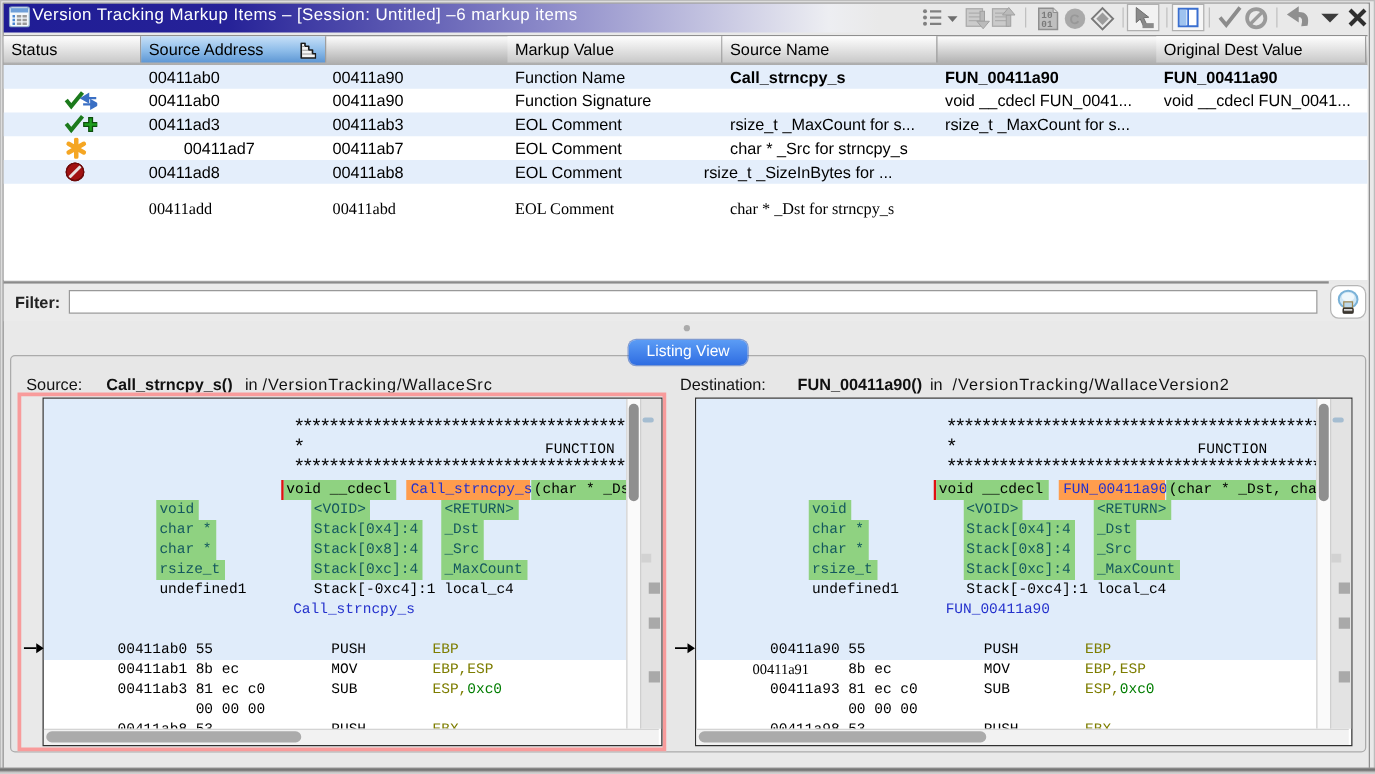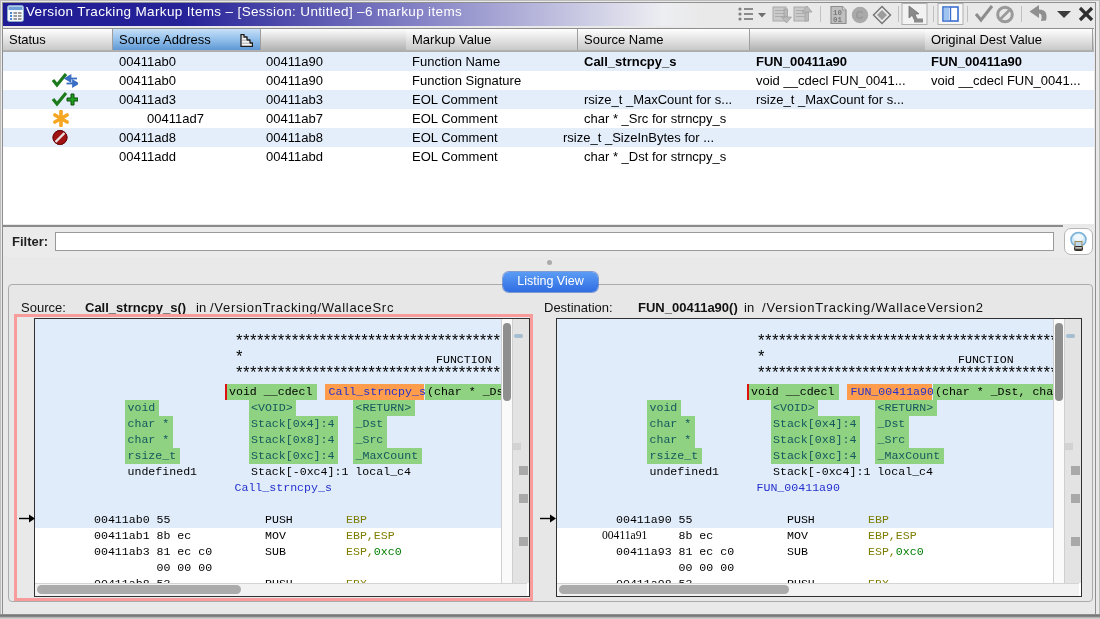--- a/index.html
+++ b/index.html
@@ -235,21 +235,21 @@
 <circle cx="9" cy="8.5" r="7" fill="#a11212" stroke="#6e0a0a" stroke-width="1"></circle>
 <line x1="4.5" y1="13" x2="13.5" y2="4" stroke="#e8e0e0" stroke-width="2.4"></line>
 <circle cx="9" cy="8.5" r="7" fill="none" stroke="#6e0a0a" stroke-width="1"></circle>
 </svg>
       </div>
 <div class="tc" style="left:116px;">00411ad8</div>
 <div class="tc" style="left:263px;">00411ab8</div>
 <div class="tc" style="left:409px;">EOL Comment</div>
 <div class="tc" style="left:560px;">rsize_t _SizeInBytes for ...</div>
 </div>
-<div class="trow" style="top:95px;">
+<div class="trow" style="top:105px;font-family:Liberation Serif, serif;">
 <div class="tc" style="left:116px;">00411add</div>
 <div class="tc" style="left:263px;">00411abd</div>
 <div class="tc" style="left:409px;">EOL Comment</div>
 <div class="tc" style="left:581px;">char * _Dst for strncpy_s</div>
 </div>
 </div>
 
 <div id="filtersep"></div>
 <div id="filterrow"></div>
 <div id="filterlabel">Filter:</div>

